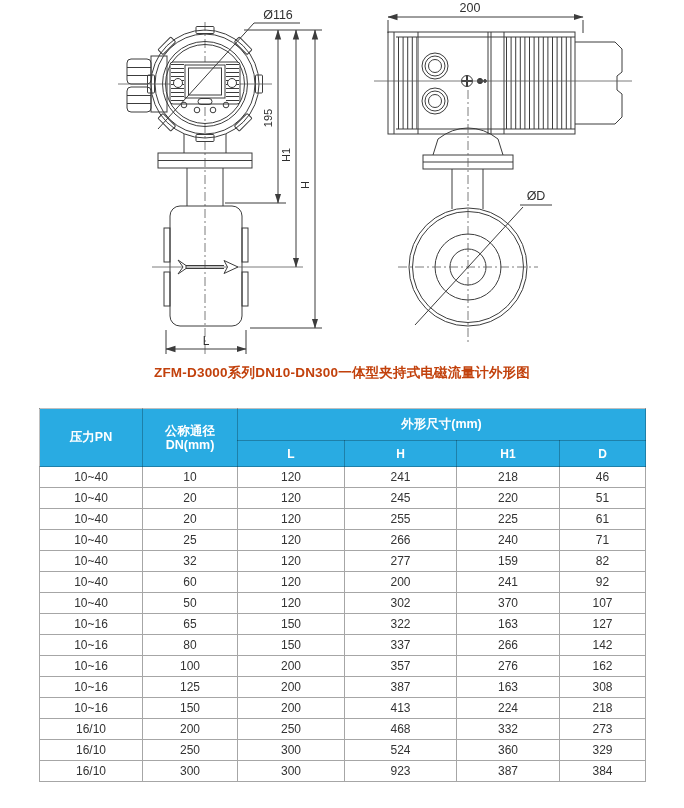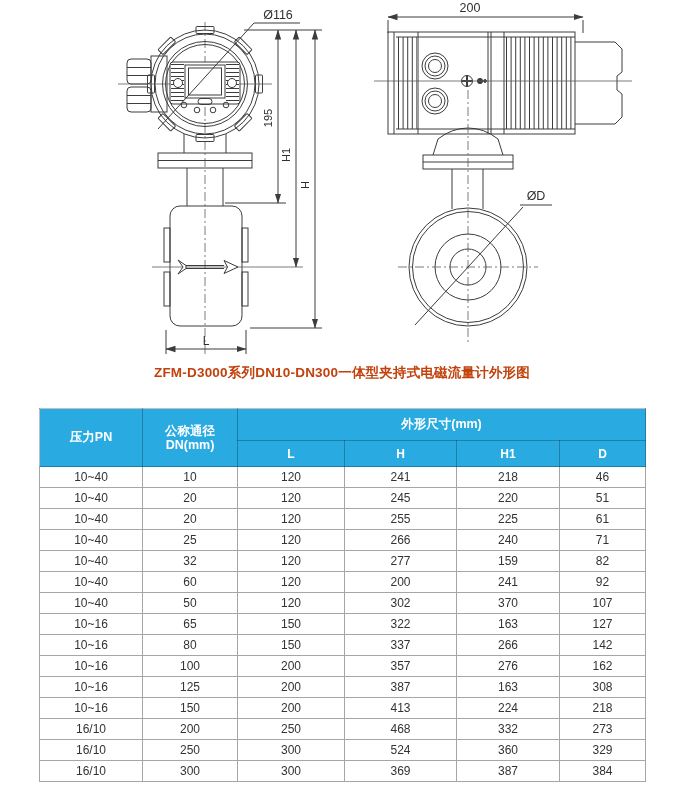--- a/index.html
+++ b/index.html
@@ -337,20 +337,20 @@
           <td>250</td>
           <td>300</td>
           <td>524</td>
           <td>360</td>
           <td>329</td>
         </tr>
         <tr>
           <td>16/10</td>
           <td>300</td>
           <td>300</td>
-          <td>369</td>
+          <td>923</td>
           <td>387</td>
           <td>384</td>
         </tr>
       </tbody>
   </table>
 
 </div>
 
 </body></html>

